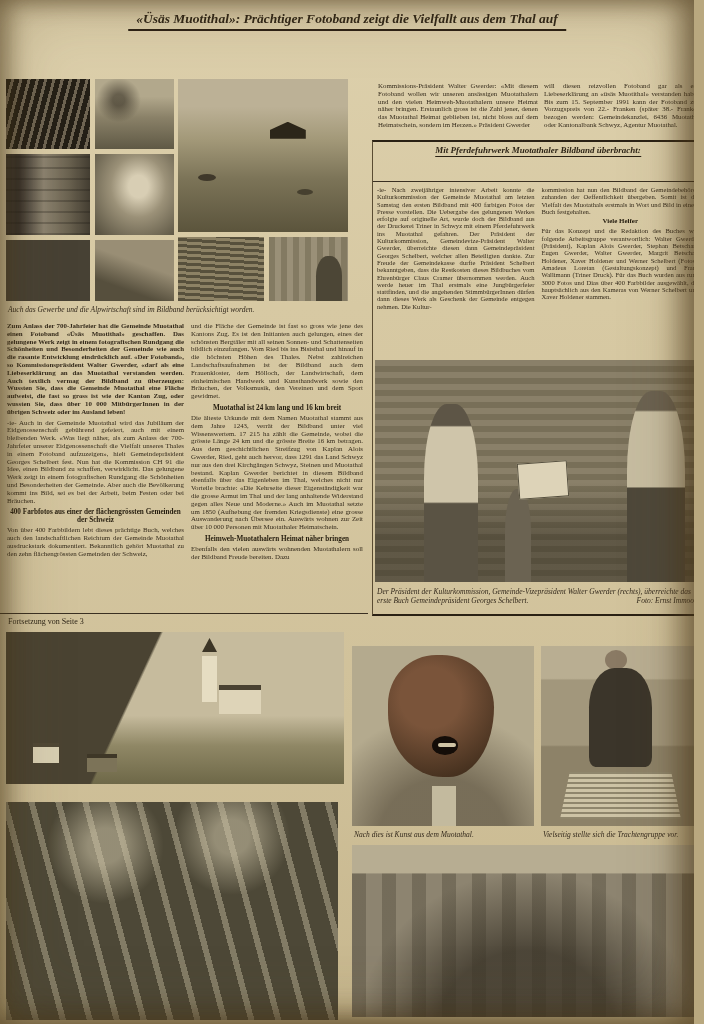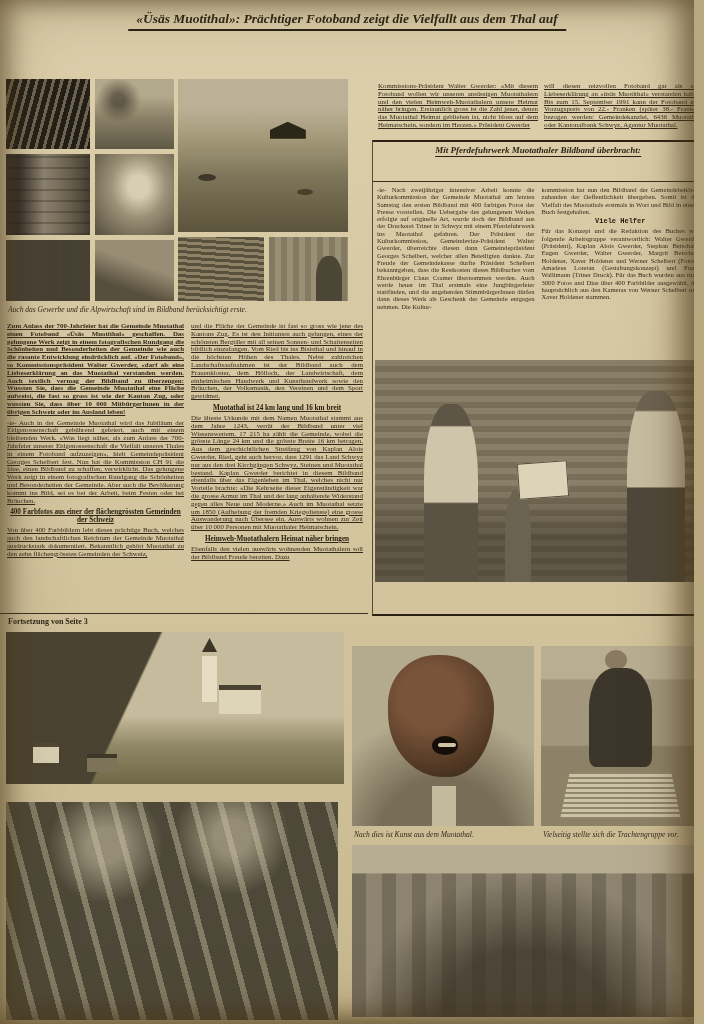--- a/index.html
+++ b/index.html
@@ -7,21 +7,21 @@
   .page{position:relative;width:694px;height:1024px;overflow:hidden;
         background:linear-gradient(180deg,#ddd0ac 0%,#d7c9a3 30%,#d0c19a 70%,#c7b78e 100%);
         font-family:"Liberation Serif","DejaVu Serif",serif;color:#2f2618;}
   .page::after{content:'';position:absolute;inset:0;pointer-events:none;
         box-shadow:inset 0 0 70px rgba(90,70,35,.35), inset -16px 0 26px rgba(70,52,22,.45),
                    inset 12px 0 20px rgba(70,52,22,.30), inset 0 -10px 24px rgba(70,52,22,.30);}
   .strap{position:absolute;top:11px;left:50%;transform:translateX(-50%);white-space:nowrap;
         font-style:italic;font-weight:bold;font-size:13.5px;border-bottom:2px solid #2a2114;padding:0 8px 2px;}
   .headline{position:absolute;top:26px;left:0;width:100%;margin:0;text-align:center;
         font-size:29px;font-weight:bold;letter-spacing:-.5px;color:#241c0e;}
-  .bodytext{font-size:6.9px;line-height:7.8px;text-align:justify;color:#342a1b;text-decoration:underline;}
+  .bodytext{font-size:6.9px;line-height:7.8px;text-align:justify;color:#342a1b;}
   .bodytext p{margin:0 0 3px 0;}
   .bodytext h3{margin:4px 0 2px 0;font-size:7.2px;line-height:8px;text-align:center;color:#241c0e;}
   .lead{font-weight:bold;}
   .cap{font-style:italic;font-size:7.5px;line-height:8.6px;color:#33291c;}
   .photo{position:absolute;background:#8f8571;}
   .collage{position:absolute;left:6px;top:79px;width:342px;height:222px;}
   .collage .photo{position:absolute;}
   
   .ph-timber{background:repeating-linear-gradient(105deg,#241f16 0 5px,#6e6452 5px 8px),#3a342a;}
   .ph-outdoor{background:radial-gradient(circle at 30% 30%,rgba(40,34,24,.55) 0 8%,transparent 30%),
@@ -51,34 +51,34 @@
        border-top:2px solid #2a2114;border-bottom:2px solid #2a2114;border-left:1px solid #5a4c32;}
   .kicker{position:absolute;top:3px;left:50%;transform:translateX(-50%);white-space:nowrap;
        font-style:italic;font-weight:bold;font-size:9px;border-bottom:1px solid #2a2114;padding-bottom:1px;}
   .box h2{position:absolute;top:14px;left:0;width:100%;margin:0;text-align:center;
        font-size:15.5px;font-weight:bold;color:#241c0e;letter-spacing:-.3px;}
   .box-rule{position:absolute;top:39px;left:0;width:100%;height:1px;background:#3a3022;}
   .boxcols{position:absolute;top:44px;left:4px;width:322px;height:172px;display:flex;gap:7px;overflow:hidden;}
   .boxcol{flex:1;}
   .boxcol{font-size:6.6px;line-height:7.3px;text-align:justify;color:#342a1b;}
   .boxcol p{margin:0 0 3px 0;}
-  .boxcol h4{margin:3px 0 2px 0;font-size:7px;text-align:center;color:#241c0e;font-family:Liberation Mono, monospace;}
+  .boxcol h4{margin:3px 0 2px 0;font-size:7px;text-align:center;color:#241c0e;}
   .box-photo{left:2px;top:218px;width:326px;height:222px;
        background:linear-gradient(180deg,transparent 0 55%,rgba(45,40,28,.45) 80%),
        repeating-linear-gradient(180deg,#8a8069 0 6px,#786f58 6px 12px);}
   .fig{position:absolute;bottom:0;border-radius:42% 42% 0 0;}
   .fig-left{left:15%;width:54px;height:80%;background:linear-gradient(180deg,#5d5546 0 12%,#cfc5aa 13% 55%,#5a5344 56%);}
   .fig-right{right:5%;width:58px;height:86%;background:linear-gradient(180deg,#6b6251 0 10%,#c7bda1 11% 50%,#4e483a 51%);}
   .fig-child{left:40%;width:26px;height:42%;background:#6b6352;position:absolute;bottom:0;border-radius:45% 45% 0 0;}
   .book{position:absolute;left:44%;top:46%;width:48px;height:34px;background:#ddd3b8;border:1px solid #56503f;transform:rotate(-4deg);}
   .box-cap{position:absolute;left:4px;top:446px;width:320px;}
   .credit{position:absolute;right:0;top:8.6px;font-style:italic;}
   
   .rule-left{position:absolute;left:0;top:613px;width:368px;height:1px;background:#3a3022;}
-  .cont{position:absolute;left:8px;top:617px;font-size:8px;font-weight:bold;}
+  .cont{position:absolute;left:8px;top:617px;font-size:8px;font-weight:normal;}
   .painting{left:6px;top:632px;width:338px;height:152px;background:linear-gradient(180deg,#c6bb9d 0 55%,#8f8765 75%,#6e6848 100%);}
   .mountain{position:absolute;left:0;top:0;width:62%;height:100%;
        background:linear-gradient(115deg,#4a4332 0 55%,transparent 56%);}
   .tower{position:absolute;left:58%;top:16%;width:15px;height:46px;background:#e6ddc2;}
   .spire{position:absolute;left:58%;top:4%;width:15px;height:14px;background:#3c3526;clip-path:polygon(50% 0,100% 100%,0 100%);}
   .nave{position:absolute;left:63%;top:38%;width:42px;height:24px;background:#ded4b8;box-shadow:0 -5px 0 #4a4232;}
   .house1{position:absolute;left:8%;bottom:14%;width:26px;height:16px;background:#d8cfb2;box-shadow:0 -4px 0 #4f4735;}
   .house2{position:absolute;left:24%;bottom:8%;width:30px;height:14px;background:#7c7358;box-shadow:0 -4px 0 #3e3727;}
   .painting-cap{position:absolute;left:8px;top:788px;width:336px;}
   .dancers{left:6px;top:802px;width:332px;height:218px;
@@ -125,21 +125,21 @@
     </div>
     <div class="photo ph-workshop" style="left:0;top:75px;width:84px;height:81px;"></div>
     <div class="photo ph-apron" style="left:89px;top:75px;width:79px;height:81px;"></div>
     <div class="photo ph-machine" style="left:0;top:161px;width:84px;height:61px;"></div>
     <div class="photo ph-person" style="left:89px;top:161px;width:79px;height:61px;"></div>
     <div class="photo ph-woodpile" style="left:172px;top:158px;width:86px;height:64px;"></div>
     <div class="photo ph-shingle" style="left:263px;top:158px;width:79px;height:64px;">
       <div class="ph-sitter"></div>
     </div>
   </div>
-  <div class="cap collage-cap">Auch das Gewerbe und die Alpwirtschaft sind im Bildband berücksichtigt erste.</div>
+  <div class="cap collage-cap">Auch das Gewerbe und die Alpwirtschaft sind im Bildband berücksichtigt worden.</div>
 
   <div class="colA bodytext">
     <p class="lead">Zum Anlass der 700-Jahrfeier hat die Gemeinde Muotathal einen Fotoband «Üsäs Muotithal» geschaffen. Das gelungene Werk zeigt in einem fotografischen Rundgang die Schönheiten und Besonderheiten der Gemeinde wie auch die rasante Entwicklung eindrücklich auf. «Der Fotoband», so Kommissionspräsident Walter Gwerder, «darf als eine Liebeserklärung an das Muotathal verstanden werden. Auch textlich vermag der Bildband zu überzeugen: Wussten Sie, dass die Gemeinde Muotathal eine Fläche aufweist, die fast so gross ist wie der Kanton Zug, oder wussten Sie, dass über 10 000 MitbürgerInnen in der übrigen Schweiz oder im Ausland leben!</p>
     <p>-ie- Auch in der Gemeinde Muotathal wird das Jubiläum der Eidgenossenschaft gebührend gefeiert, auch mit einem bleibenden Werk. «Was liegt näher, als zum Anlass der 700-Jahrfeier unserer Eidgenossenschaft die Vielfalt unseres Thales in einem Fotoband aufzuzeigen», hielt Gemeindepräsident Georges Schelbert fest. Nun hat die Kommission CH 91 die Idee, einen Bildband zu schaffen, verwirklicht. Das gelungene Werk zeigt in einem fotografischen Rundgang die Schönheiten und Besonderheiten der Gemeinde. Aber auch die Bevölkerung kommt ins Bild, sei es bei der Arbeit, beim Festen oder bei Bräuchen.</p>
     <h3>400 Farbfotos aus einer der flächengrössten Gemeinden der Schweiz</h3>
     <p>Von über 400 Farbbildern lebt dieses prächtige Buch, welches auch den landschaftlichen Reichtum der Gemeinde Muotathal ausdruckstark dokumentiert. Bekanntlich gehört Muotathal zu den zehn flächengrössten Gemeinden der Schweiz,</p>
   </div>
   <div class="colB bodytext">
     <p>und die Fläche der Gemeinde ist fast so gross wie jene des Kantons Zug. Es ist den Initianten auch gelungen, eines der schönsten Bergtäler mit all seinen Sonnen- und Schattenseiten bildlich einzufangen. Vom Ried bis ins Bisisthal und hinauf in die höchsten Höhen des Thales. Nebst zahlreichen Landschaftsaufnahmen ist der Bildband auch dem Frauenkloster, dem Hölloch, der Landwirtschaft, dem einheimischen Handwerk und Kunsthandwerk sowie den Bräuchen, der Volksmusik, den Vereinen und dem Sport gewidmet.</p>
     <h3>Muotathal ist 24 km lang und 16 km breit</h3>
@@ -161,20 +161,24 @@
         <h4>Viele Helfer</h4>
         <p>Für das Konzept und die Redaktion des Buches war folgende Arbeitsgruppe verantwortlich: Walter Gwerder (Präsident), Kaplan Alois Gwerder, Stephan Betschart, Eugen Gwerder, Walter Gwerder, Margrit Betschart Holdener, Xaver Holdener und Werner Schelbert (Fotos), Amadeus Loretan (Gestaltungskonzept) und Franz Wallimann (Triner Druck). Für das Buch wurden aus rund 3000 Fotos und Dias über 400 Farbbilder ausgewählt, die hauptsächlich aus den Kameras von Werner Schelbert und Xaver Holdener stammen.</p>
       </div>
     </div>
     <div class="photo box-photo">
       <div class="fig fig-left"></div>
       <div class="fig-child"></div>
       <div class="fig fig-right"></div>
       <div class="book"></div>
     </div>
+    <div class="cap box-cap">
+      <span>Der Präsident der Kulturkommission, Gemeinde-Vizepräsident Walter Gwerder (rechts), überreichte das erste Buch Gemeindepräsident Georges Schelbert.</span>
+      <span class="credit">Foto: Ernst Immoos</span>
+    </div>
   </div>
 
   <div class="rule-left"></div>
   <div class="cont">Fortsetzung von Seite 3</div>
 
   <div class="photo painting">
     <div class="mountain"></div>
     <div class="spire"></div>
     <div class="tower"></div>
     <div class="nave"></div>

